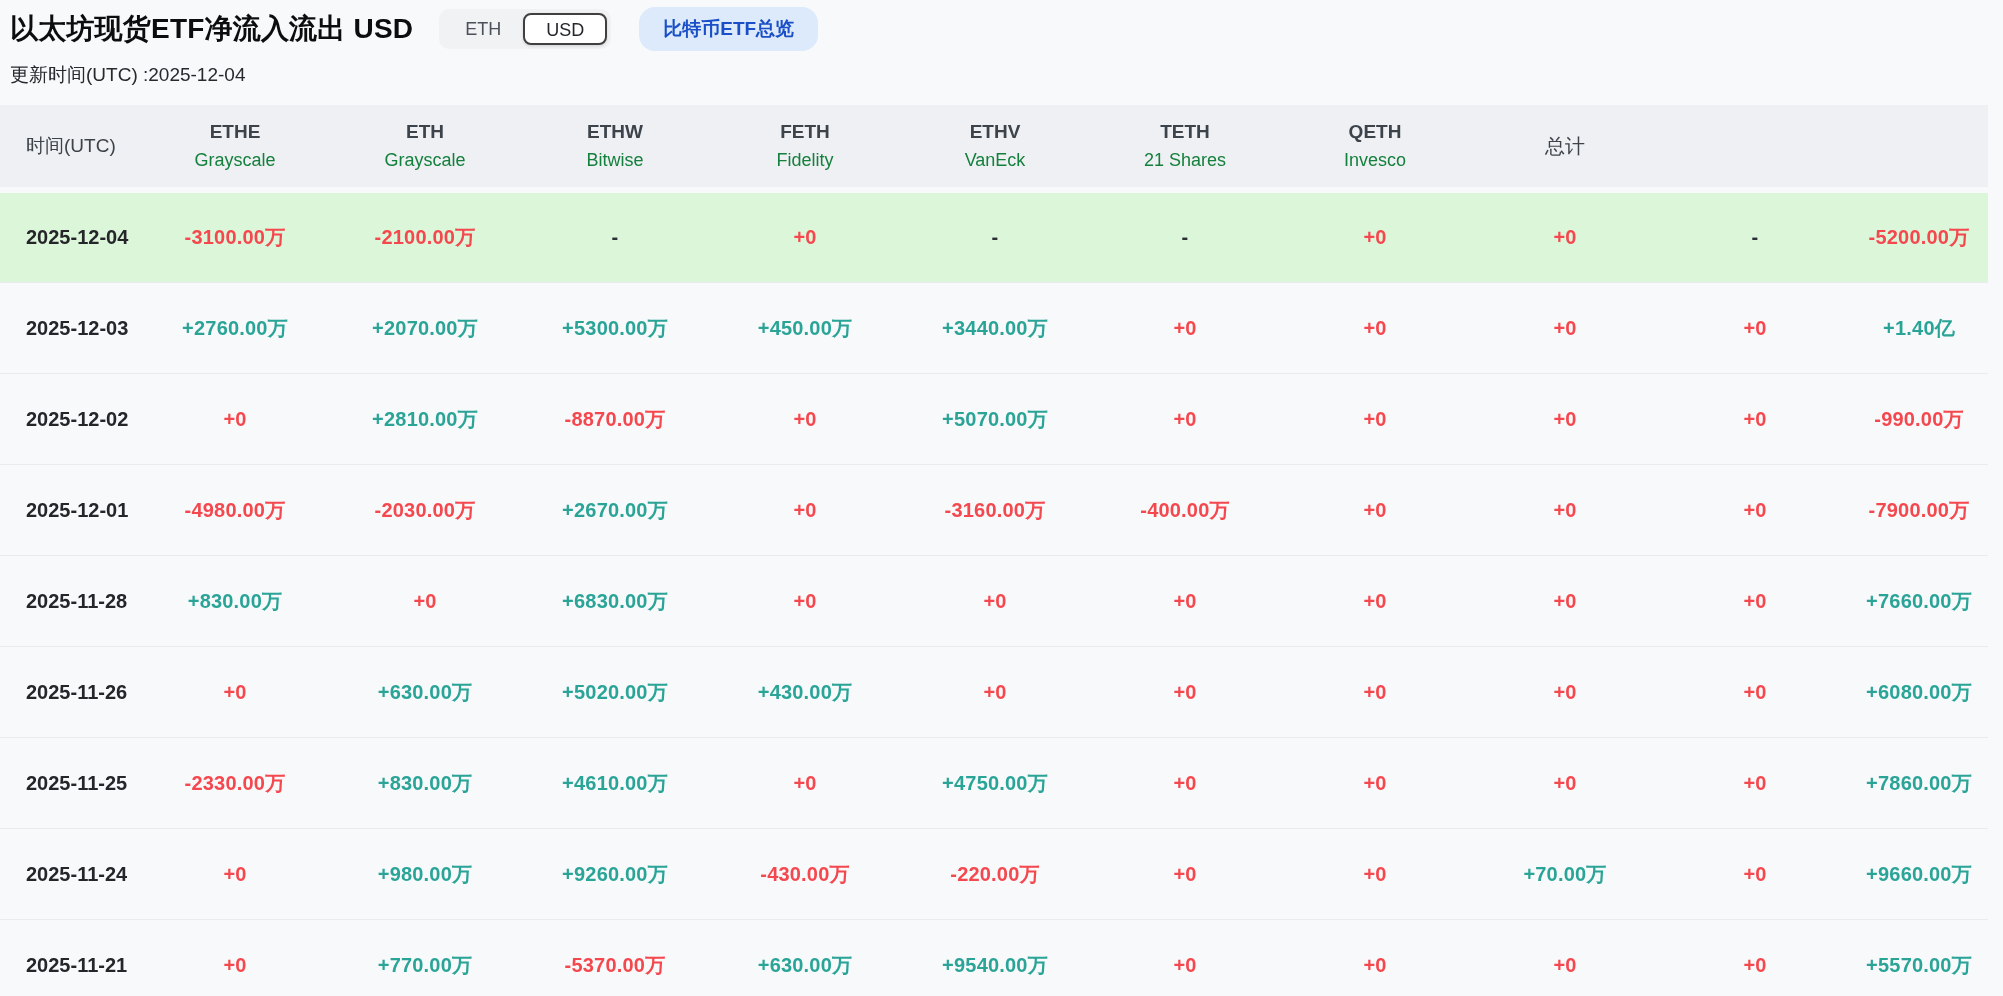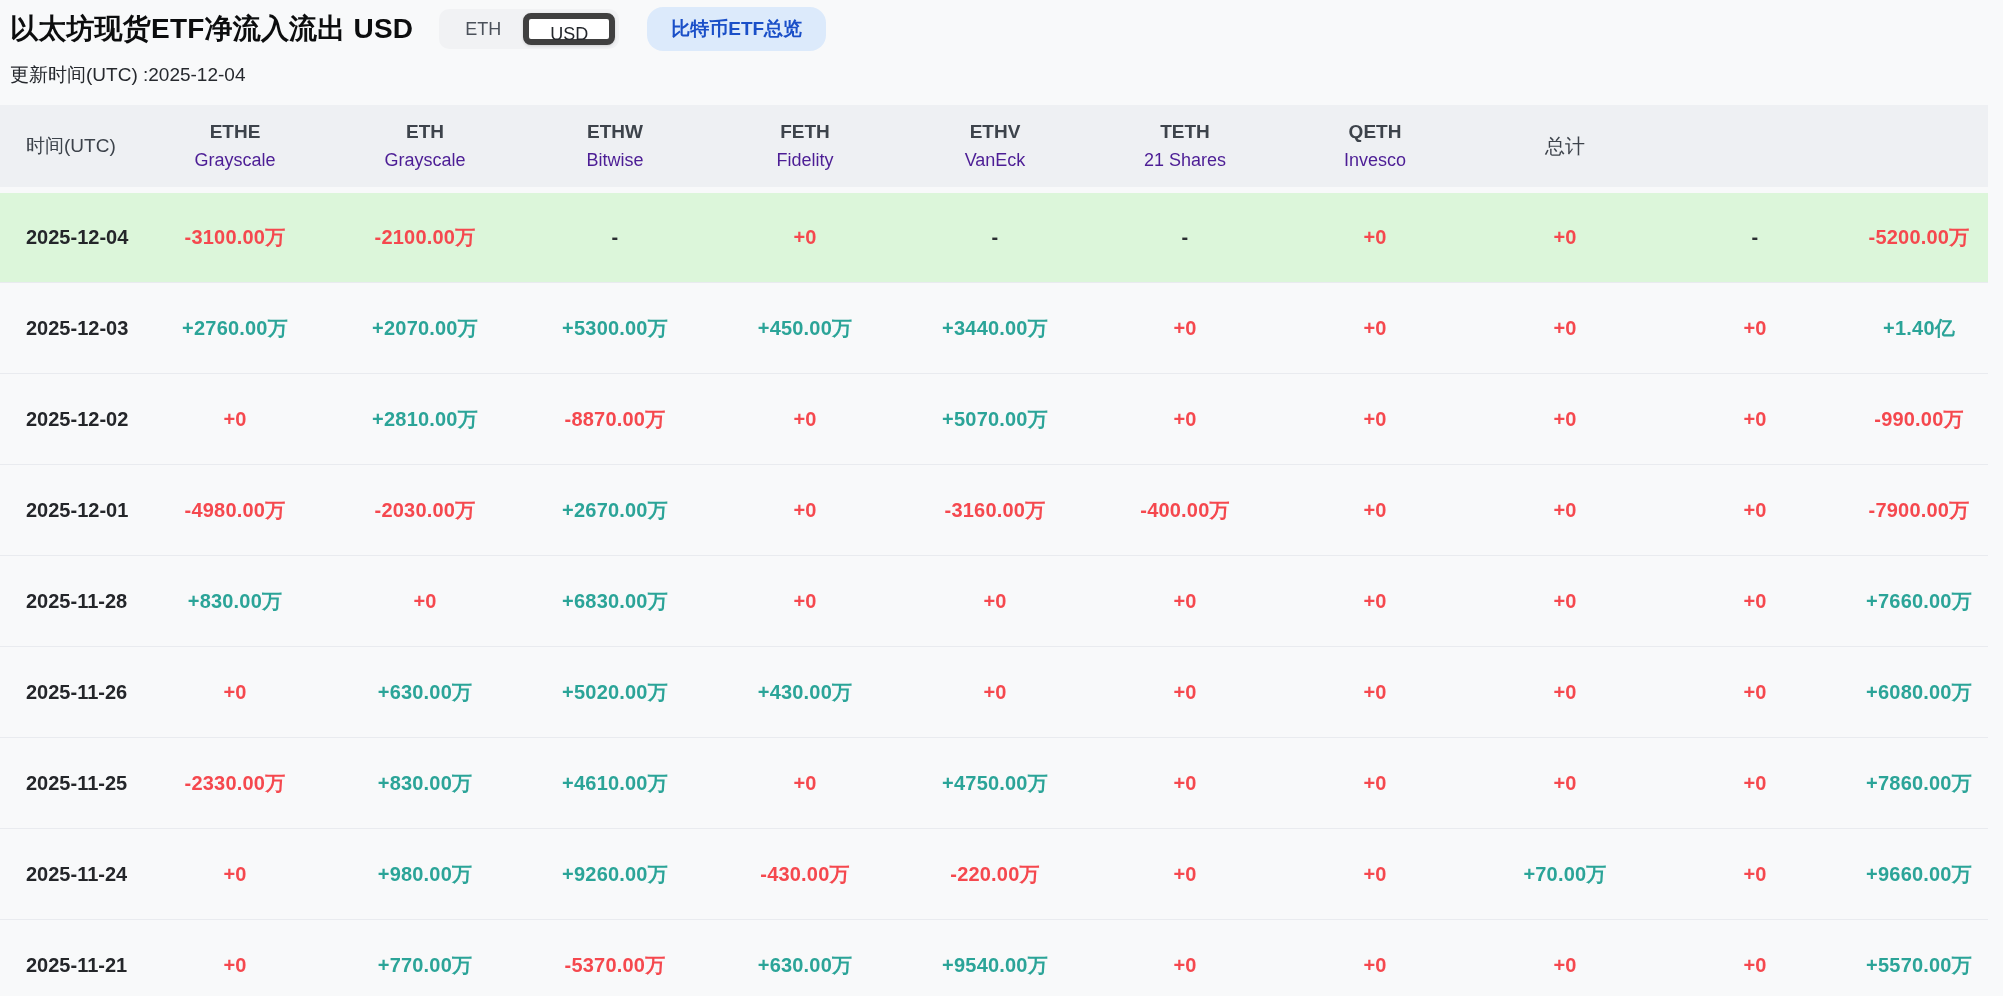--- a/index.html
+++ b/index.html
@@ -18,21 +18,21 @@
     display:flex; align-items:center; background:#f1f2f4; border-radius:10px;
     padding:4px; margin-left:26px; height:40px; box-sizing:border-box;
   }
   .toggle-opt {
     border:none; background:transparent; font-family:inherit;
     font-size:18px; color:#4b515a; padding:6px 22px; border-radius:8px; cursor:pointer;
     height:32px; line-height:20px;
   }
   .toggle-opt.selected {
     background:#ffffff; color:#23262b;
-    box-shadow:0 1px 3px rgba(0,0,0,0.14); border:6px solid #404040;
+    box-shadow:0 1px 3px rgba(0,0,0,0.14); border:2px solid #404040;
     padding:5px 21px;
   }
   .btc-btn {
     margin-left:28px; border:none; cursor:pointer; font-family:inherit;
     background:#dceafb; color:#1a4fc8; font-weight:700; font-size:19px;
     padding:10px 24px; border-radius:16px; height:44px; line-height:24px;
   }
   .update-line { padding:8px 0 0 10px; font-size:19px; color:#26292e; }
 
   
@@ -40,21 +40,21 @@
   .grid {
     display:grid;
     grid-template-columns:140px repeat(9,190px) 1fr;
     align-items:center;
   }
   .thead {
     height:82px; background:#eef0f3; margin-bottom:6px;
   }
   .h-cell { text-align:center; line-height:1.5; }
   .h-ticker { font-weight:700; font-size:19px; color:#3d434b; }
-  .h-issuer { font-weight:400; font-size:18px; color:#4c1d95; }
+  .h-issuer { font-weight:400; font-size:18px; color:#15803d; }
   .h-date { text-align:left; padding-left:26px; font-size:19px; color:#3d434b; }
   .h-total { text-align:center; font-size:20px; color:#3d434b; }
 
   .trow { height:90px; border-bottom:1px solid #e9ebef; }
   .trow.highlighted { background:#dcf6da; height:89px; }
   .cell { text-align:center; font-weight:600; font-size:20px; letter-spacing:0.2px; }
   .date-cell { text-align:left; padding-left:26px; color:#24262a; font-weight:600; font-size:20px; }
   .pos { color:#2ba498; }
   .neg { color:#f5484e; }
   .dash { color:#2c2f33; }

